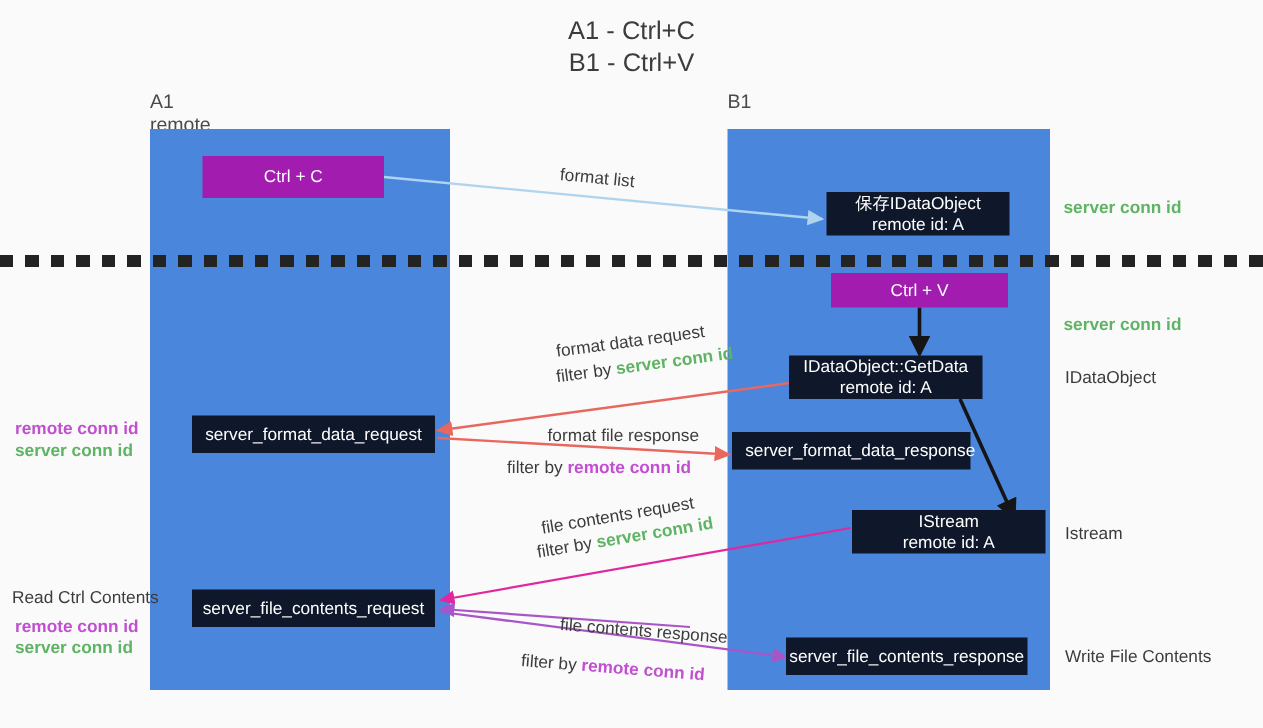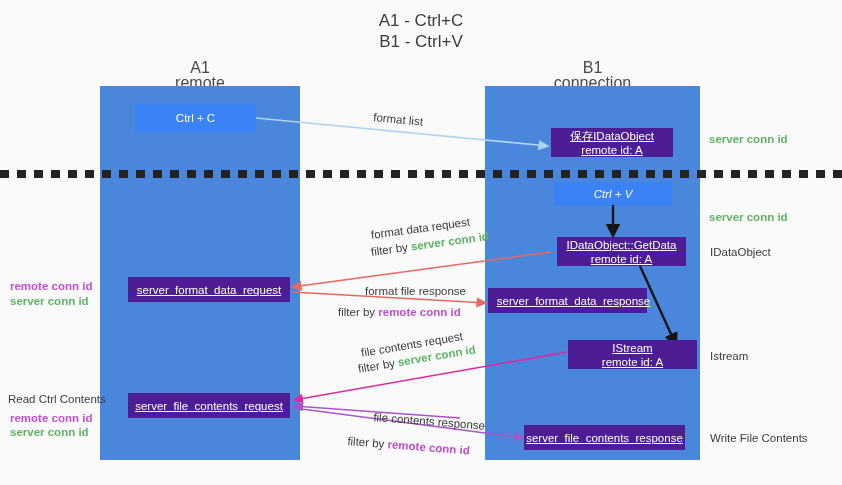--- a/index.html
+++ b/index.html
@@ -15,35 +15,35 @@
   svg.layer{position:absolute;left:0;top:0;width:842px;height:485px;pointer-events:none;}
 
   
   .title{
     position:absolute;left:0;top:10px;width:842px;
     text-align:center;font-size:17px;line-height:21px;color:#3c3c3c;
   }
 
   
   .col-head{
-    position:absolute;text-align:center;font-size:16px;line-height:15px;color:#4a4a4a;
+    position:absolute;font-size:13px;line-height:15px;color:#4a4a4a;
   }
 
   
   .lane{position:absolute;background:#4a86dc;}
 
   
   .box{
     position:absolute;display:flex;flex-direction:column;
     align-items:center;justify-content:center;
     color:#ffffff;font-size:11.5px;line-height:14px;text-align:center;
     box-sizing:border-box;
   }
-  .box.orange{background:#4c1d95;text-decoration:underline;}
-  .box.green{background:#3b82f6;}
+  .box.orange{background:#0f172a;}
+  .box.green{background:#a21caf;}
   .box .l2{font-size:11.5px;}
 
   
   .edge-label{
     position:absolute;font-size:11.5px;line-height:15px;color:#3c3c3c;
     white-space:nowrap;transform-origin:left top;
   }
   .edge-label.flat{transform:none;}
   .green-t{color:#5fb364;font-weight:bold;}
   .purple-t{color:#c14fd0;font-weight:bold;}
@@ -72,21 +72,20 @@
     <div>A1 - Ctrl+C</div>
     <div>B1 - Ctrl+V</div>
   </div>
 
   <div class="col-head" style="left:100px;top:60px;width:200px;">
     <div>A1</div>
     <div>remote</div>
   </div>
   <div class="col-head" style="left:485px;top:60px;width:215px;">
     <div>B1</div>
-    <div>connection</div>
   </div>
 
   <div class="lane" style="left:100px;top:86px;width:200px;height:374px;"></div>
   <div class="lane" style="left:485px;top:86px;width:215px;height:374px;"></div>
 
   <svg class="layer" viewBox="0 0 842 485">
     <defs>
       <marker id="ah-lb" markerWidth="7" markerHeight="7" refX="6" refY="3.2" orient="auto">
         <path d="M0,0 L7,3.2 L0,6.4 z" fill="#aed4f0"></path>
       </marker>
@@ -125,25 +124,25 @@
 
   <div class="box green" style="left:135px;top:104px;width:121px;height:28px;">
     <div>Ctrl + C</div>
   </div>
 
   <div class="box orange" style="left:551px;top:128px;width:122px;height:29px;">
     <div>保存IDataObject</div>
     <div class="l2">remote id: A</div>
   </div>
 
-  <div class="box green" style="left:554px;top:182px;width:118px;height:23px;font-style:italic;">
+  <div class="box green" style="left:554px;top:182px;width:118px;height:23px;">
     <div>Ctrl + V</div>
   </div>
 
-  <div class="box orange" style="left:557px;top:237px;width:129px;height:29px;">
+  <div class="box orange" style="left:526px;top:237px;width:129px;height:29px;">
     <div>IDataObject::GetData</div>
     <div class="l2">remote id: A</div>
   </div>
 
   <div class="box orange" style="left:128px;top:277px;width:162px;height:25px;">
     <div>server_format_data_request</div>
   </div>
 
   <div class="box orange" style="left:488px;top:288px;width:159px;height:25px;padding-left:12px;">
     <div>server_format_data_response</div>

